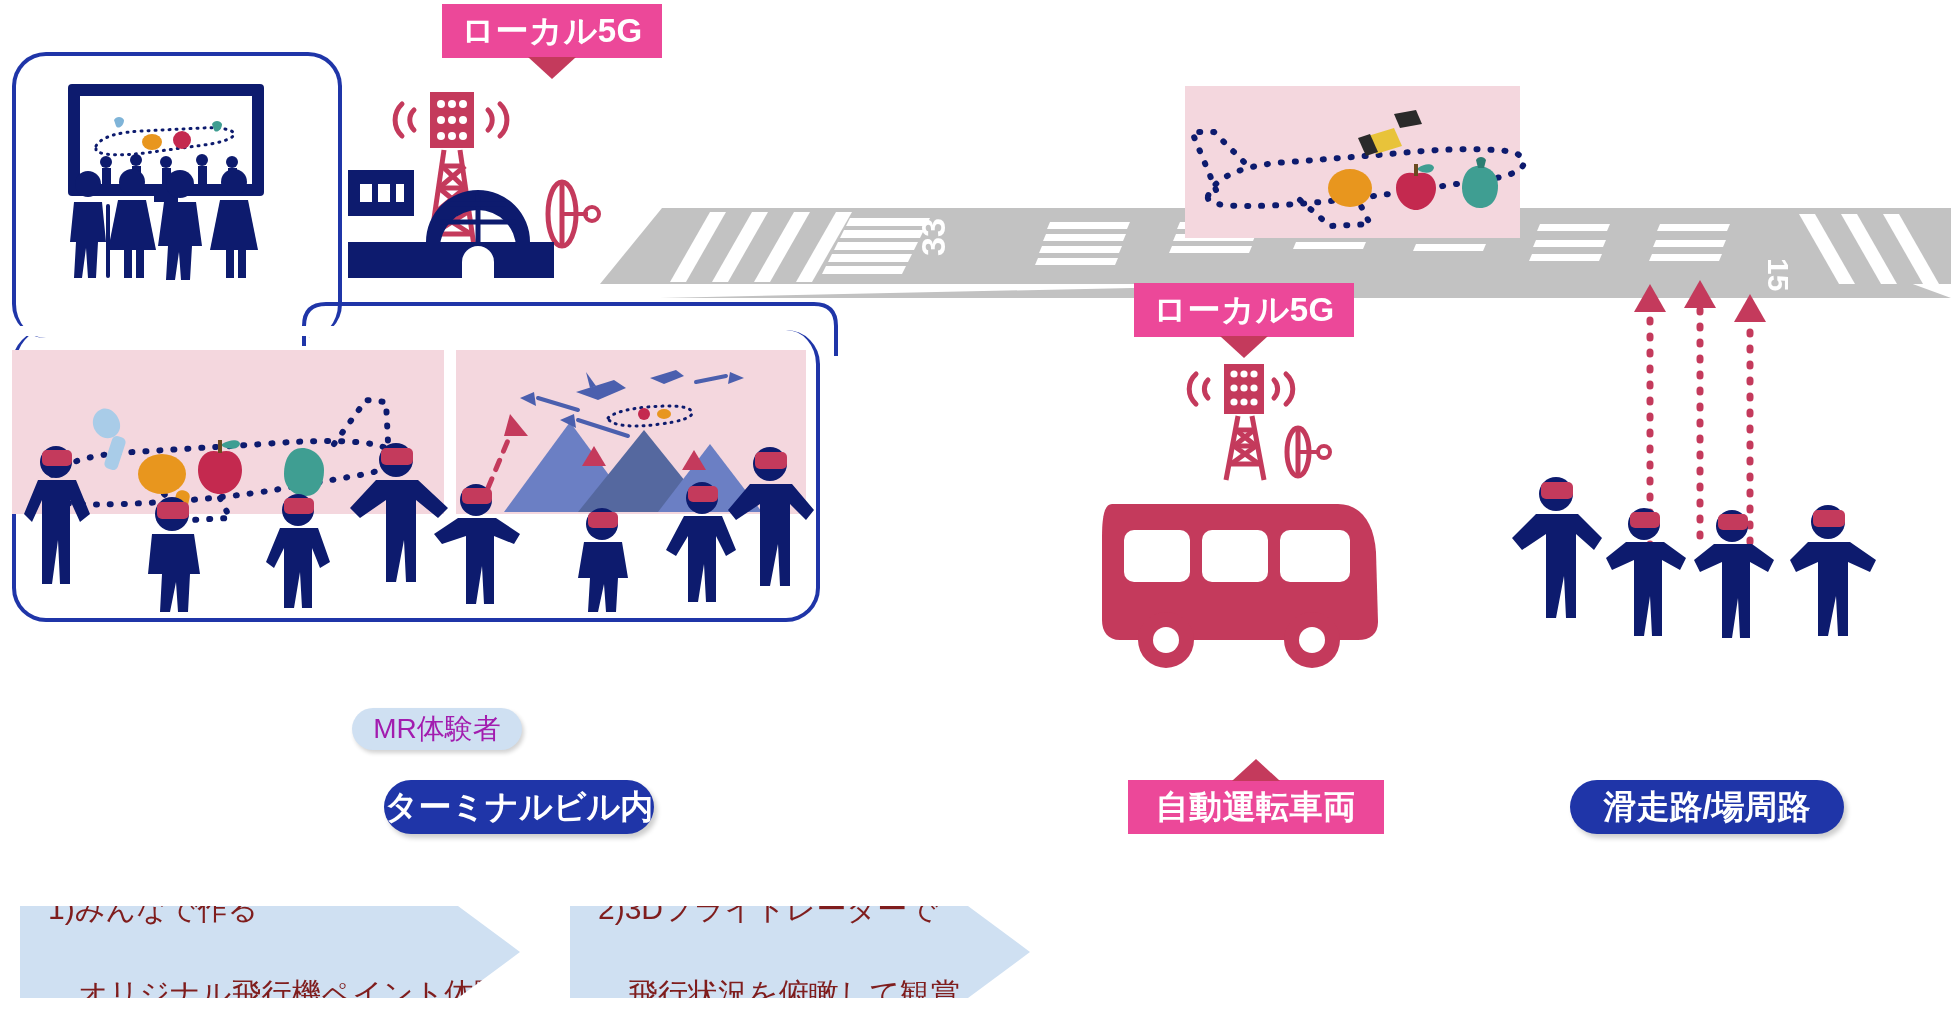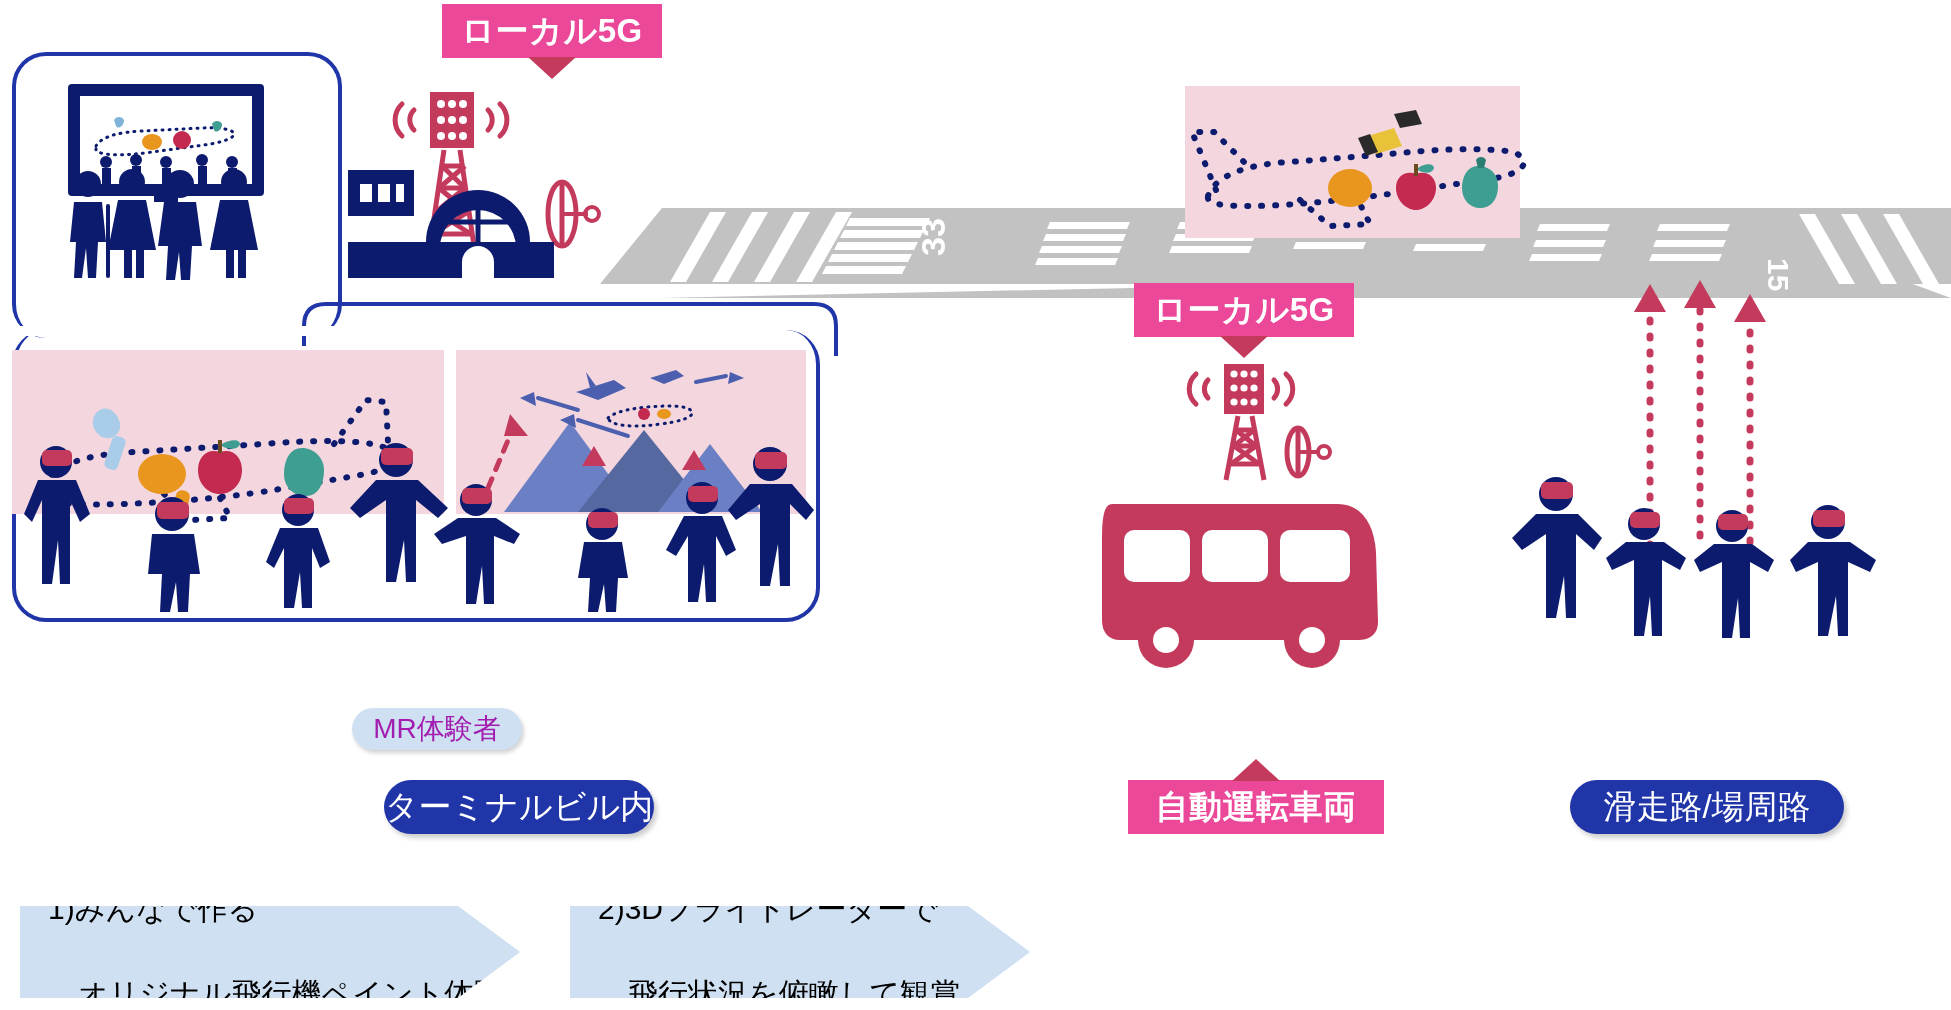--- a/index.html
+++ b/index.html
@@ -50,41 +50,41 @@
     white-space:nowrap;
     box-shadow:2px 3px 4px rgba(0,0,0,0.18);
   }
   .pill-dark{
     position:absolute;
     background:#1f35a8;
     color:#ffffff;
     border-radius:999px;
     display:flex;align-items:center;justify-content:center;
     font-size:33px;
-    font-weight:400;
+    font-weight:700;
     white-space:nowrap;
     box-shadow:3px 4px 5px rgba(0,0,0,0.20);
   }
 
   
   .outline-box{
     position:absolute;
     border:4px solid #1f35a8;
     border-radius:34px;
     background:transparent;
   }
 
   
   .pinkpanel{position:absolute;background:#f4d7de;}
 
   
   .ribbon{
     position:absolute;
     background:#cfe0f2;
-    color:#000000;
+    color:#7f1d1d;
     font-size:30px;
     line-height:1.42;
     display:flex;align-items:center;
     padding-left:28px;
     box-sizing:border-box;
     white-space:pre-line;
   }
   .ribbon.arrow{
     clip-path:polygon(0 0, calc(100% - 62px) 0, 100% 50%, calc(100% - 62px) 100%, 0 100%);
   }

